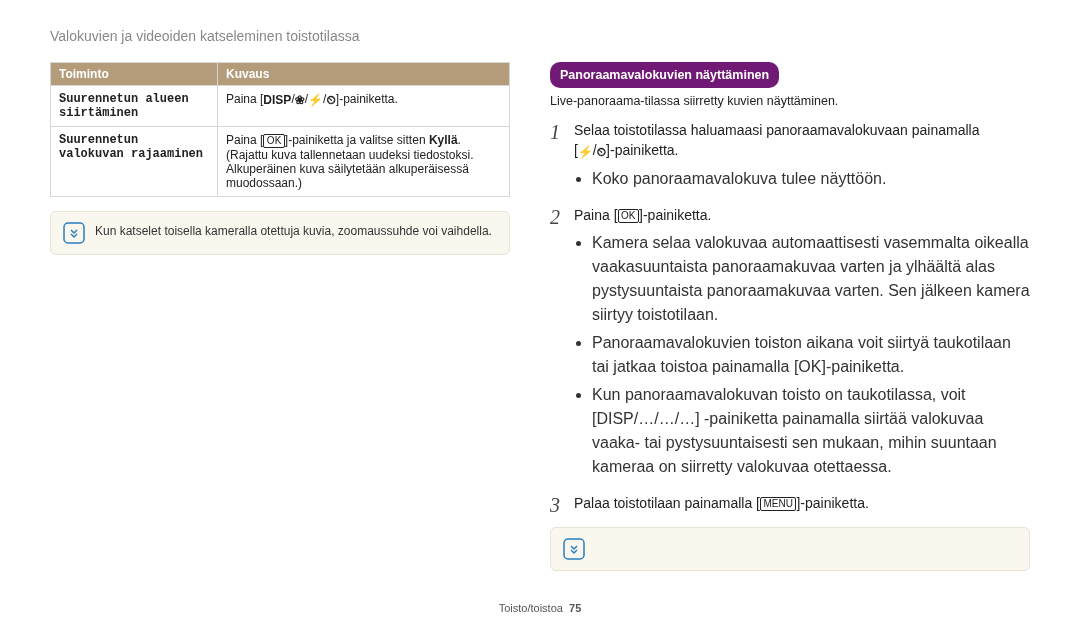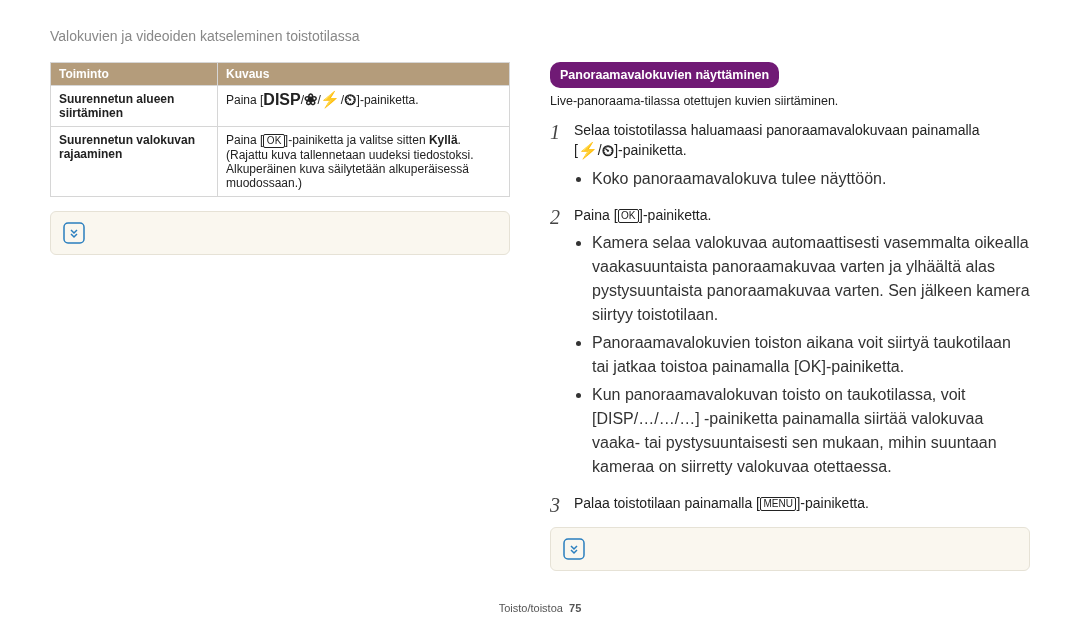--- a/index.html
+++ b/index.html
@@ -48,20 +48,21 @@
     border: 1px solid #d6d6d6;
   }
   table.ui-table td {
     border: 1px solid #d6d6d6;
     padding: 6px 8px;
     vertical-align: top;
   }
   table.ui-table td.first {
     font-weight: bold;
     width: 150px;
+    font-family: Liberation Mono, monospace;
   }
 
   
   .note {
     margin-top: 14px;
     border: 1px solid #e6e2d6;
     background: #faf7ef;
     border-radius: 6px;
     padding: 10px 12px 10px 12px;
     display: flex;
@@ -134,21 +135,21 @@
     color: #555;
   }
   .footer .pg-num { font-weight: bold; }
 
   
   .glyph {
     display: inline-block;
     line-height: 1;
     font-weight: bold;
     vertical-align: -1px;
-    font-size: 16px;
+    font-size: 12px;
   }
   .box {
     display:inline-block;
     border:1.3px solid #222;
     border-radius:2px;
     padding:0 2.5px;
     font-size:10px;
     font-weight:normal;
     line-height:1.15;
     vertical-align:middle;
@@ -188,26 +189,27 @@
         </tbody>
       </table>
 
       <div class="note">
         <span class="note-icon">
           <svg width="22" height="22" viewBox="0 0 22 22">
             <rect x="1" y="1" width="20" height="20" rx="4" fill="none" stroke="#2a7fbf" stroke-width="1.5"></rect>
             <path d="M6 7l3 3 3-3M6 11l3 3 3-3" fill="none" stroke="#2a7fbf" stroke-width="1.5" transform="translate(2,1)"></path>
           </svg>
         </span>
+        <span>Kun katselet toisella kameralla otettuja kuvia, zoomaussuhde voi vaihdella.</span>
       </div>
     </div>
 
     <div class="col right-col">
       <div class="pill">Panoraamavalokuvien näyttäminen</div>
-      <div class="subtext">Live-panoraama-tilassa otettujen kuvien siirtäminen.</div>
+      <div class="subtext">Live-panoraama-tilassa siirretty kuvien näyttäminen.</div>
 
       <ol class="steps">
         <li>
           <span>Selaa toistotilassa haluamaasi panoraamavalokuvaan painamalla</span><br>
           <span>[</span><span class="glyph">⚡</span><span>/</span><span class="glyph">⏲</span><span>]-painiketta.</span>
           <ul class="sub">
             <li>Koko panoraamavalokuva tulee näyttöön.</li>
           </ul>
         </li>
 

